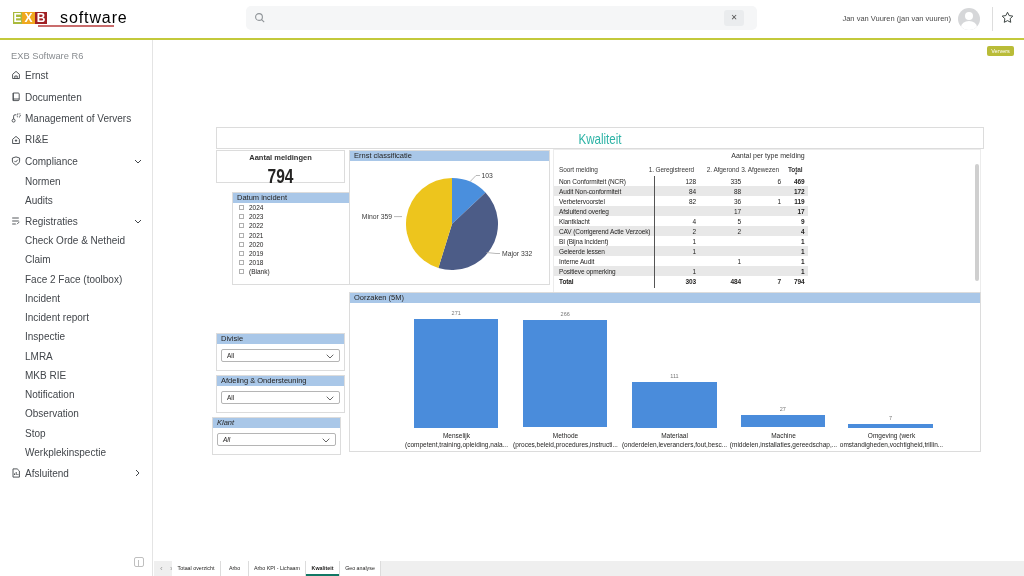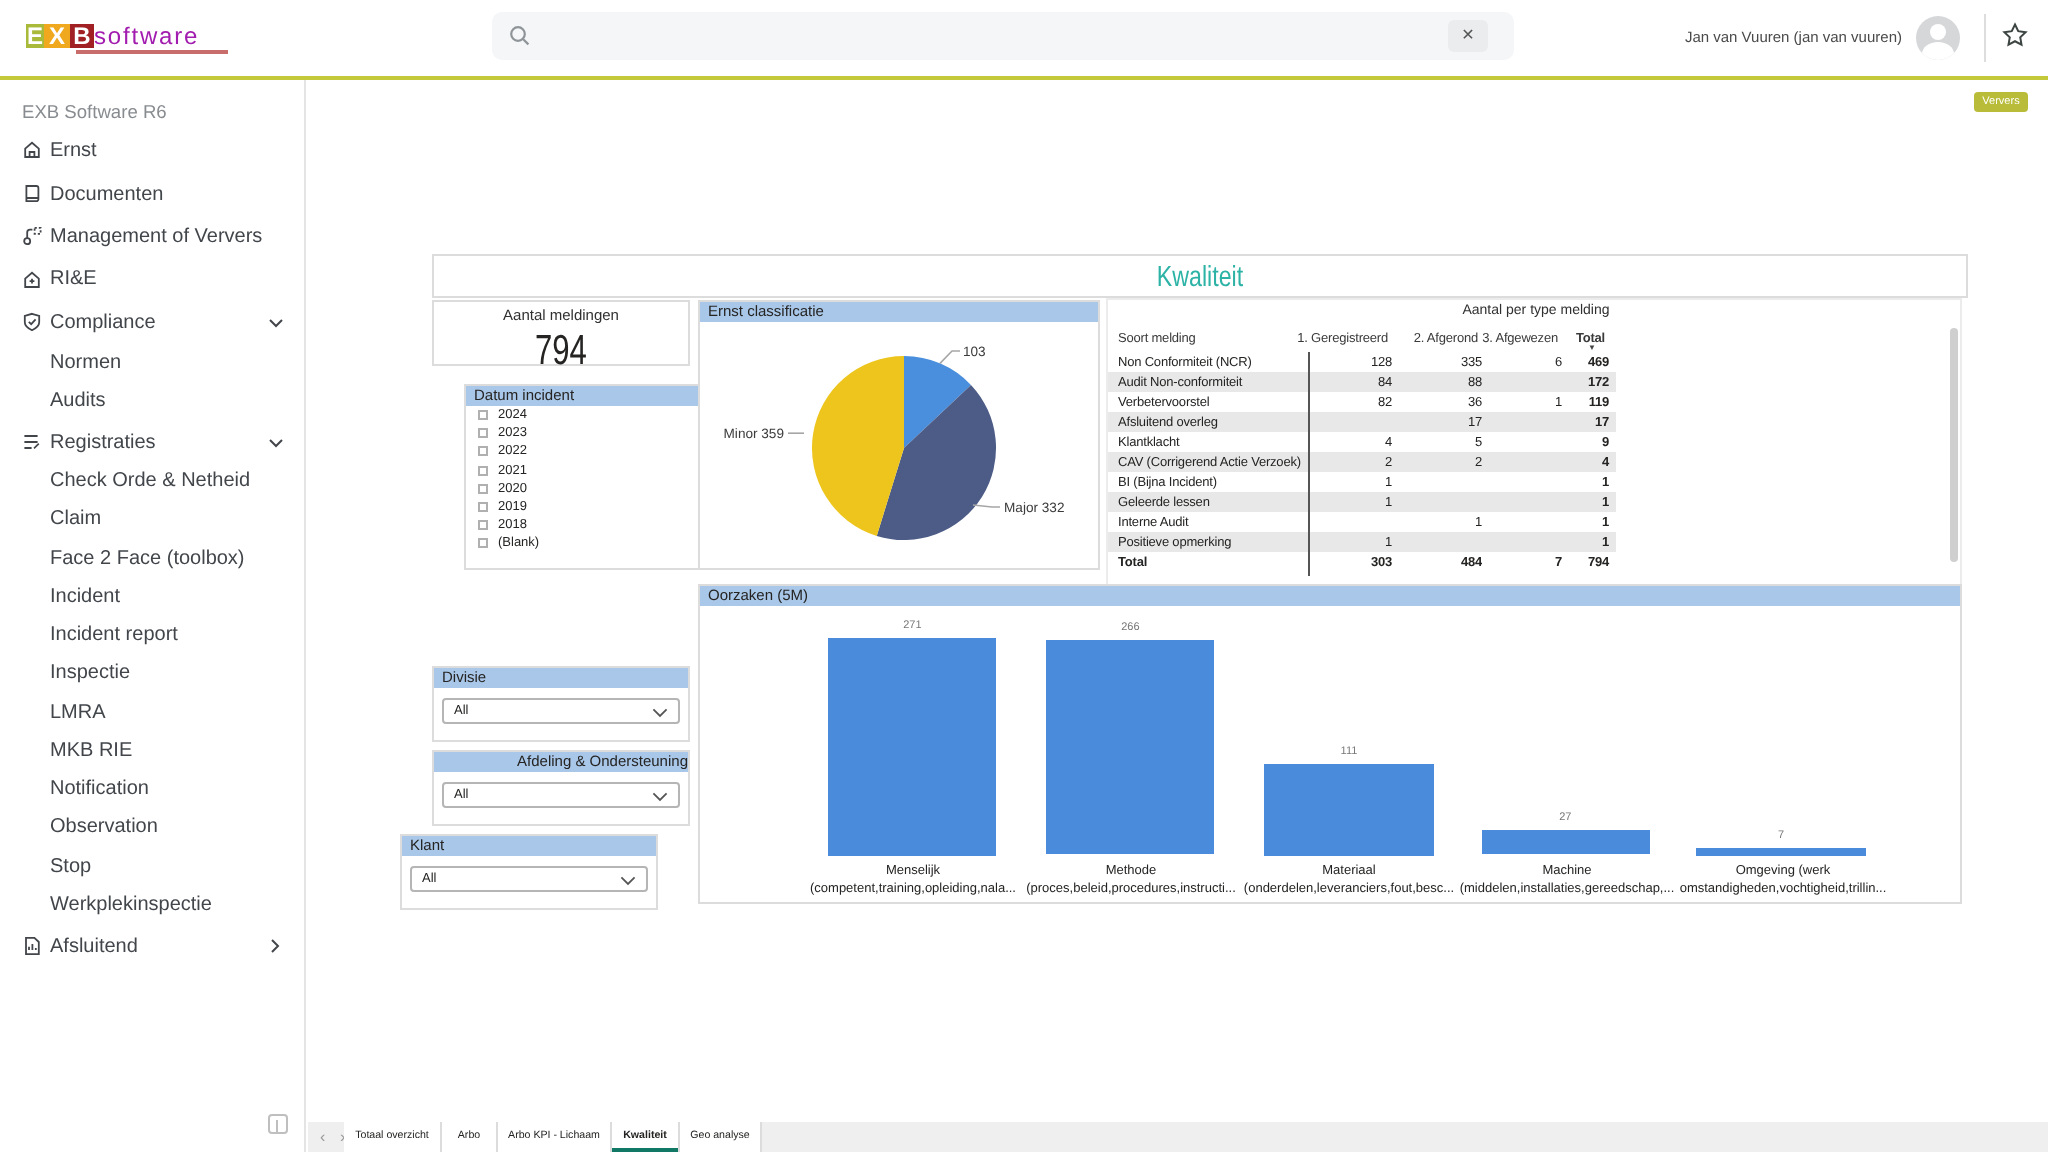--- a/index.html
+++ b/index.html
@@ -9,21 +9,21 @@
 
 
 #topbar { position:absolute; left:0; top:0; width:1024px; height:40px; background:#fff;
   border-bottom:2px solid #c3c93b; }
 #logo { position:absolute; left:13px; top:12px; height:12px; display:flex; }
 #logo .blk { display:block; height:12px; line-height:12.8px; color:#fff; font-weight:bold;
   font-size:12px; text-align:center; }
 #logo .e { width:9px;  background:#a9ba3b; }
 #logo .x { width:13px; background:#f0a81e; }
 #logo .b { width:12px; background:#a02023; }
-#logo .sw { font-size:12px; color:#a21caf; line-height:12px; margin-left:0; letter-spacing:0.9px; }
+#logo .sw { font-size:16px; color:#000000; line-height:12px; margin-left:13px; letter-spacing:0.9px; }
 #logo-underline { position:absolute; left:38px; top:24.5px; width:76px; height:2px; background:#c96c6c; }
 #search { position:absolute; left:246px; top:6px; width:511px; height:24px; background:#f5f6f7;
   border-radius:5px; }
 #search svg { position:absolute; left:8px; top:6px; }
 #search .clr { position:absolute; right:13px; top:3.5px; width:20px; height:16px; background:#eaecee;
   border-radius:3px; color:#555; font-size:8px; line-height:16px; text-align:center; }
 #user { position:absolute; right:73px; top:0; height:38px; line-height:38px; font-size:7.5px; color:#4a4a4a; }
 #avatar { position:absolute; left:958px; top:8px; width:22px; height:22px; border-radius:50%;
   background:#d6d7d9; overflow:hidden; }
 #avatar .head { position:absolute; left:7px; top:4px; width:8px; height:8px; border-radius:50%; background:#fff; }
@@ -42,21 +42,21 @@
 #collapse { position:absolute; left:134px; top:517px; width:10px; height:10px;
   border:1px solid #bfbfbf; border-radius:2px; }
 #collapse::after { content:""; position:absolute; left:2.5px; top:1.5px; width:1.2px; height:7px; background:#bfbfbf; }
 
 
 #ververs { position:absolute; left:987px; top:46px; width:27px; height:10px; background:#b9bc38;
   border-radius:2px; color:#fff; font-size:5.5px; line-height:10px; text-align:center; }
 .vbox { position:absolute; border:1px solid #dcdcdc; background:#fff; }
 #titlebox { left:216px; top:127px; width:768px; height:22px; }
 #titlebox div { margin-top:2.5px; text-align:center; font-size:14.5px; color:#2db3a6; transform:scaleX(0.8); }
-#card { left:216px; top:150px; width:129px; height:33px; }
+#card { left:216px; top:150px; width:129px; height:33px;font-weight:bold; }
 #card .lbl { margin-top:2px; text-align:center; font-size:7.5px; color:#303030; }
 #card .num { text-align:center; font-size:21px; color:#252423; margin-top:1.5px; transform:scaleX(0.74); }
 .shead { height:10px; background:#a9c7e8; color:#252423; font-size:7.5px; line-height:10px;
   padding-left:4px; }
 #datum { left:232px; top:192px; width:143px; height:93px; }
 #datum .row { position:relative; height:9.2px; }
 #datum .cb { position:absolute; left:6px; top:2px; width:5px; height:5px; border:1px solid #b0b0b0;
   background:#fff; }
 #datum .cl { position:absolute; left:16px; top:0; font-size:6.5px; color:#252423; line-height:9.2px; }
 #ernst { left:349px; top:150px; width:201px; height:135px; }
@@ -76,22 +76,22 @@
 #tdiv { position:absolute; left:100px; top:26px; width:1px; height:112px; background:#555; }
 #tsort { position:absolute; left:240px; top:21px; font-size:4px; color:#444; }
 #tscroll { position:absolute; left:421px; top:14px; width:3.5px; height:117px; background:#cfcfcf; border-radius:2px; }
 
 
 .dd { position:relative; margin:5px 4px 0 4px; height:13px; border:1px solid #b5b5b5; border-radius:2px; }
 .dd .t { position:absolute; left:5px; top:0; line-height:12px; font-size:6.5px; color:#252423; }
 .dd svg { position:absolute; right:5px; top:4px; }
 #loc  { left:216px; top:292px; width:129px; height:38px; }
 #div2 { left:216px; top:333px; width:129px; height:38px; }
-#afd  { left:216px; top:375px; width:129px; height:38px;text-align:right; }
-#klant{ left:200px; top:417px; width:129px; height:38px; }
+#afd  { left:216px; top:375px; width:129px; height:38px; }
+#klant{ left:212px; top:417px; width:129px; height:38px;font-style:italic; }
 #oorz { left:349px; top:292px; width:632px; height:160px; }
 .bar { position:absolute; background:#4a8cdb; }
 .bval { position:absolute; font-size:5.5px; color:#777; text-align:center; width:84.4px; }
 .bcat { position:absolute; width:109px; font-size:6.5px; color:#252423; text-align:center; line-height:8.6px; white-space:nowrap; overflow:hidden; }
 
 
 #tabbar { position:absolute; left:154px; top:561px; width:870px; height:15px; background:#efefef;
   font-size:5.3px; color:#252423; }
 #tabbar .arr { position:absolute; top:0; line-height:15px; color:#999; font-size:8px; }
 .tab { position:absolute; top:0; height:15px; background:#fff; border-right:1px solid #dcdcdc;

